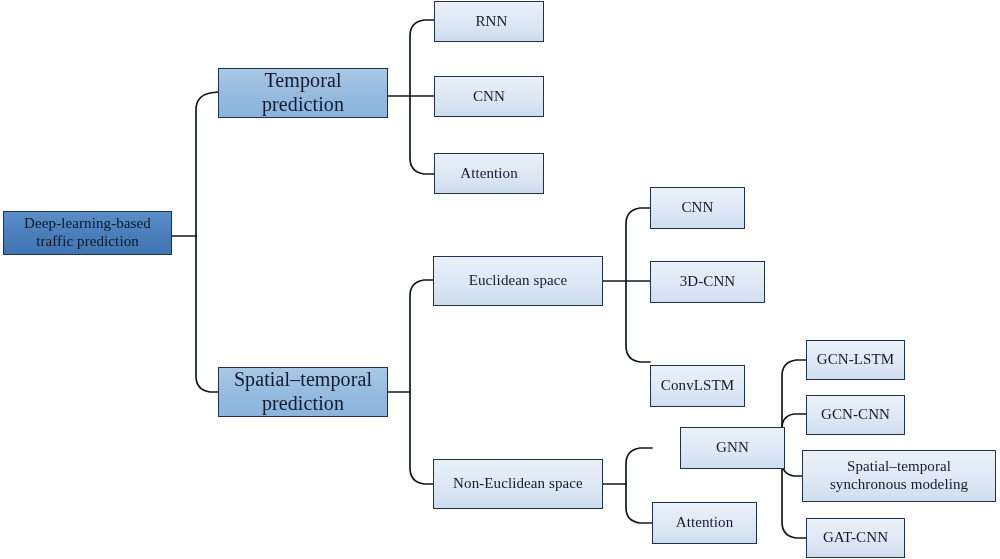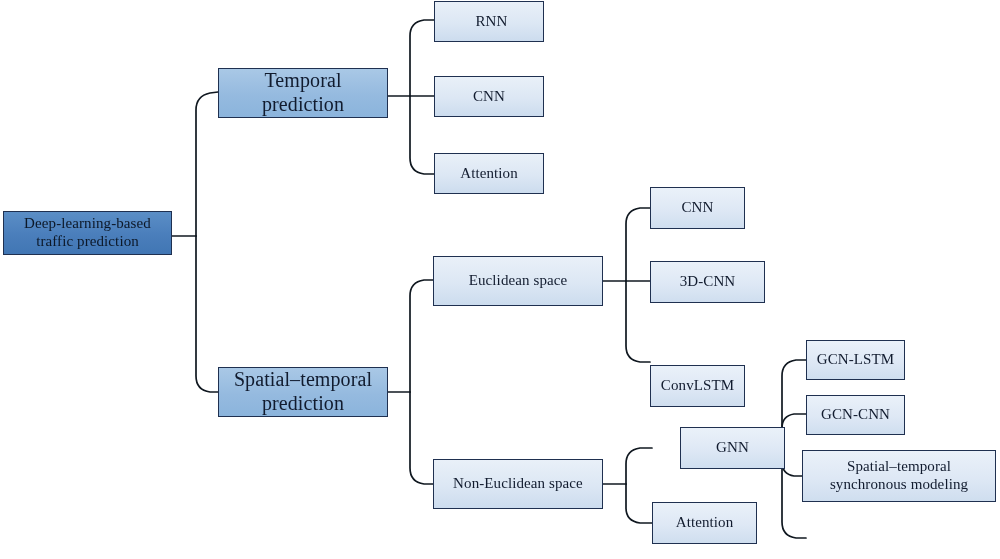--- a/index.html
+++ b/index.html
@@ -158,14 +158,17 @@
   <div class="node lvl-4" style="left:806px; top:395px; width:99px; height:40px;">
     <span class="label">GCN-CNN</span>
   </div>
   <div class="node lvl-4" style="left:806px; top:340px; width:99px; height:40px;">
     <span class="label">GCN-LSTM</span>
   </div>
   <div class="node lvl-4" style="left:802px; top:450px; width:194px; height:52px;">
     <span class="label">Spatial–temporal
 synchronous modeling</span>
   </div>
+  <div class="node lvl-4" style="left:806px; top:518px; width:99px; height:40px;">
+    <span class="label">GAT-CNN</span>
+  </div>
 
 </div>
 
 </body></html>

